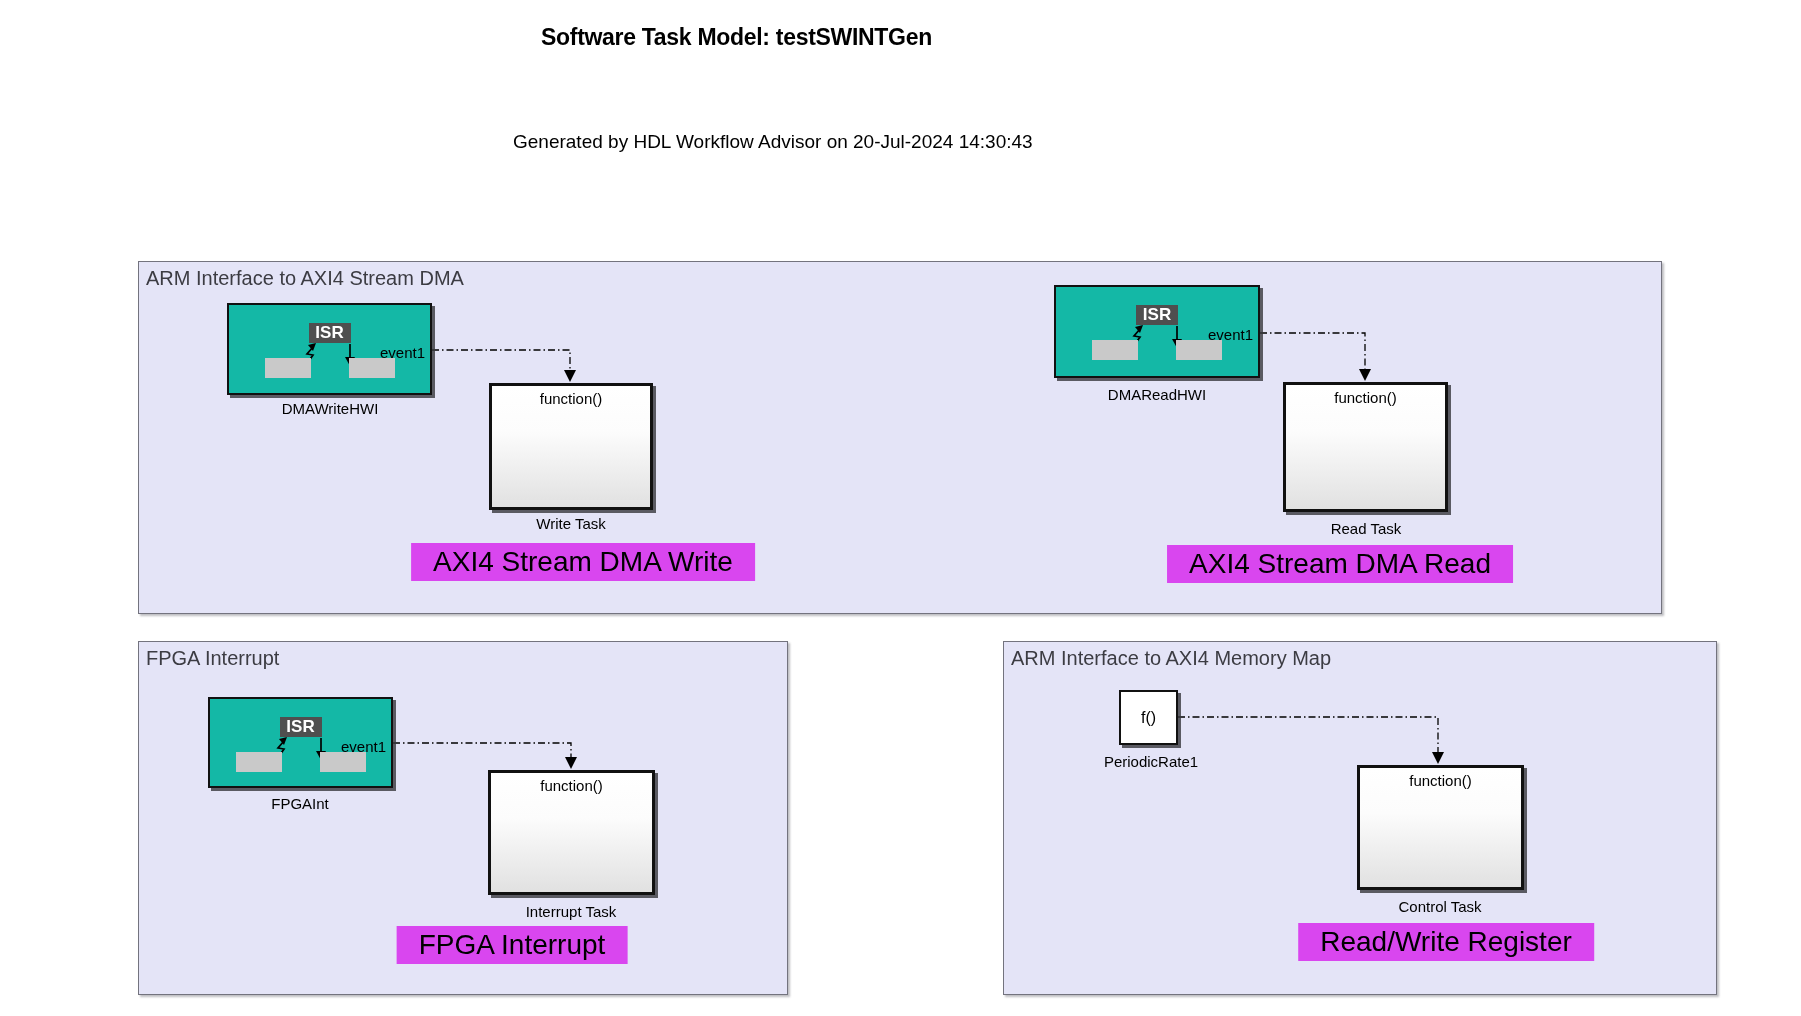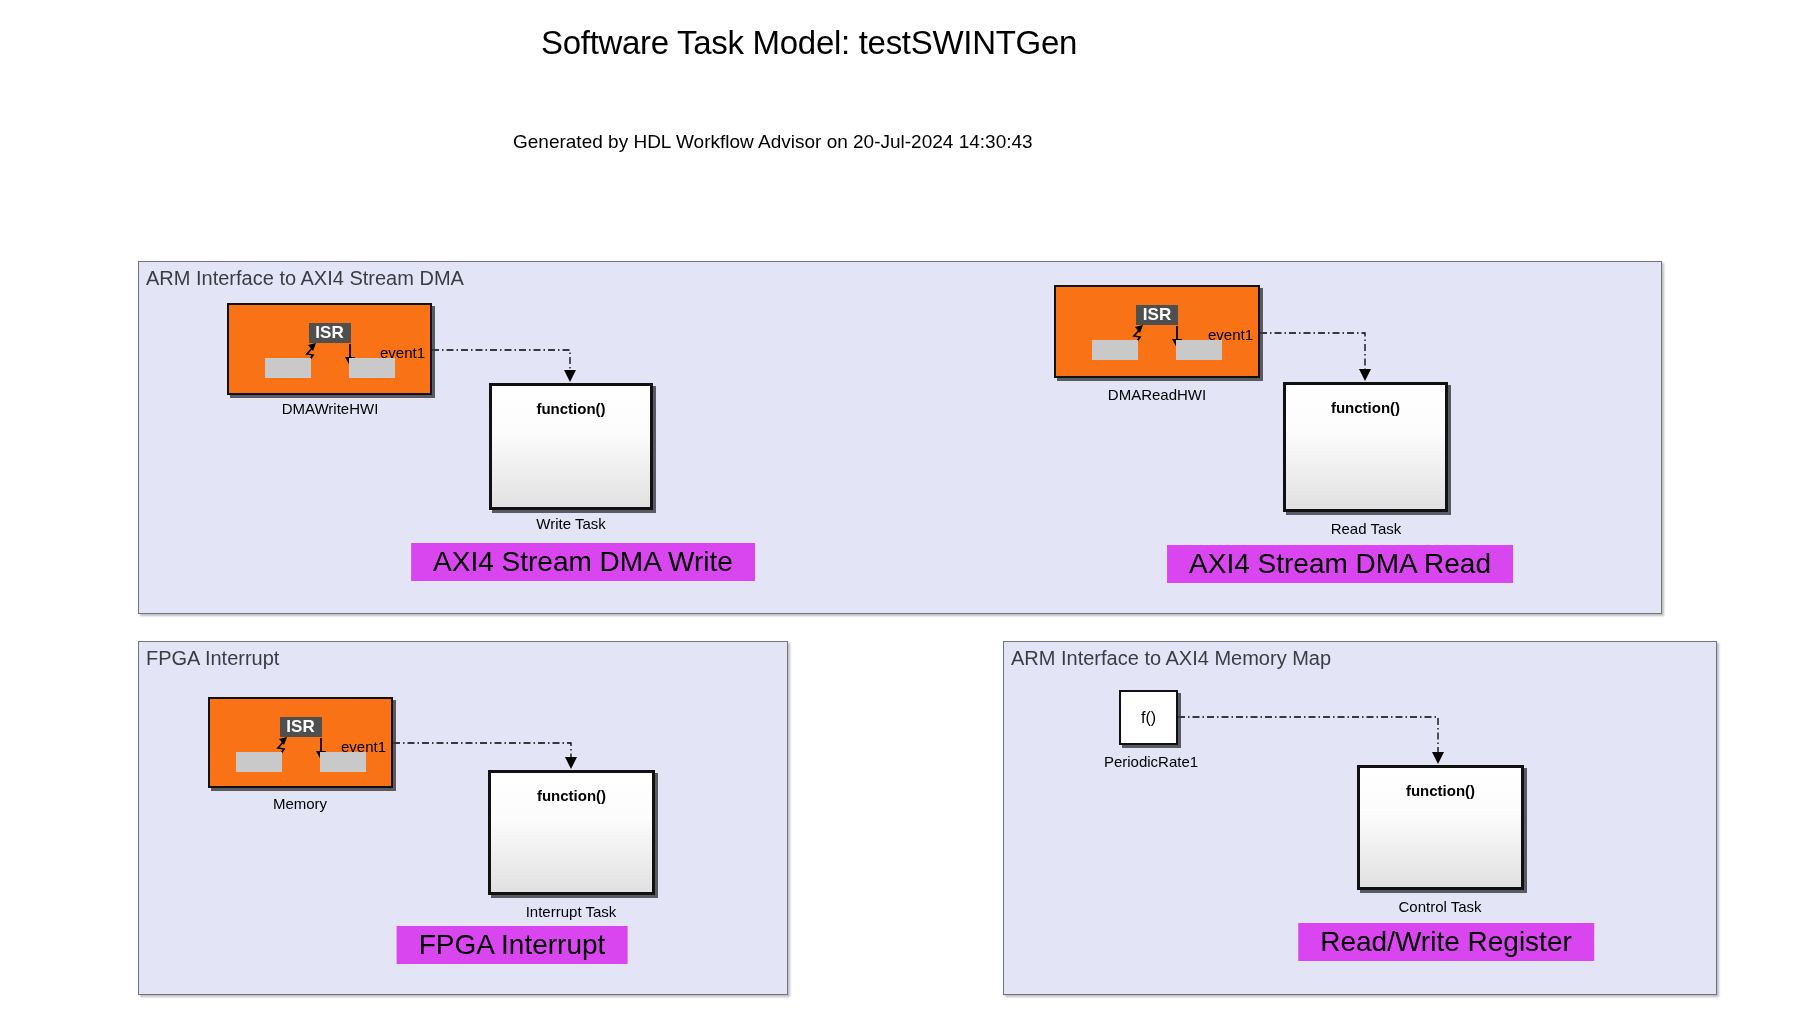--- a/index.html
+++ b/index.html
@@ -12,46 +12,46 @@
     --isr-badge-text:#FFFFFF;
     --placeholder:#C9C9C9;
     --wire:#000000;
   }
   *{margin:0;padding:0;box-sizing:border-box;}
   html,body{background:#ffffff;}
   body{font-family:"Liberation Sans","DejaVu Sans",sans-serif;color:#000;}
   #canvas{position:relative;width:1801px;height:1016px;background:#fff;overflow:hidden;}
 
   
-  .doc-title{position:absolute;left:541px;top:24px;font-size:33px;font-weight:normal;letter-spacing:-0.3px;white-space:nowrap;}
+  .doc-title{position:absolute;left:541px;top:24px;font-size:23px;font-weight:bold;letter-spacing:-0.3px;white-space:nowrap;}
   .doc-desc{position:absolute;left:515px;top:86px;font-size:19px;white-space:nowrap;}
   .doc-gen{position:absolute;left:513px;top:131px;font-size:19px;white-space:nowrap;}
 
   
   .region{position:absolute;background:var(--region-fill);border:1px solid var(--region-border);
           box-shadow:2px 2px 2px rgba(110,110,120,0.45);}
   .region-title{display:block;padding:5px 0 0 7px;font-size:20px;color:var(--region-title);white-space:nowrap;}
 
   
-  .isr-block{position:absolute;background:#f97316;border:2px solid var(--block-border);
+  .isr-block{position:absolute;background:#14b8a6;border:2px solid var(--block-border);
              box-shadow:3px 3px 0 var(--block-shadow);}
   .isr-badge{position:absolute;left:50%;top:18px;transform:translateX(-50%);
              width:42px;height:20px;background:var(--isr-badge-bg);color:var(--isr-badge-text);
              font-size:17px;font-weight:bold;text-align:center;line-height:20px;}
   .isr-glyphs{position:absolute;left:50%;top:37px;transform:translateX(-50%);}
   .ph{position:absolute;top:53px;width:46px;height:20px;background:var(--placeholder);}
   .ph-left{left:calc(50% - 65px);}
   .ph-right{left:calc(50% + 19px);}
   .port-label{position:absolute;right:5px;top:39px;font-size:15px;white-space:nowrap;}
 
   
   .task-block{position:absolute;border:3px solid var(--block-border);
               background:linear-gradient(180deg,#ffffff 0%,#fcfcfc 38%,#e1e1e1 100%);
               box-shadow:3px 3px 0 var(--block-shadow);}
-  .task-header{margin-top:14px;text-align:center;font-size:15px;white-space:nowrap;font-weight:bold;}
+  .task-header{margin-top:4px;text-align:center;font-size:15px;white-space:nowrap;}
 
   
   .fn-block{position:absolute;background:#fff;border:2px solid var(--block-border);
             box-shadow:3px 3px 0 var(--block-shadow);
             display:flex;align-items:center;justify-content:center;font-size:16px;}
 
   
   .caption{position:absolute;transform:translateX(-50%);font-size:15px;white-space:nowrap;}
   .annotation{position:absolute;transform:translateX(-50%);font-size:28px;
               background:#d946ef;padding:3px 22px;white-space:nowrap;}
@@ -141,21 +141,21 @@
     <svg class="isr-glyphs" width="56" height="25" viewBox="0 0 56 25">
       <path class="stroke" d="M4,23 L11,13 L5,12 L11,5"></path>
       <path class="fill" d="M14,1 L6,3 L11,9 Z"></path>
       <line class="stroke" x1="48" y1="2" x2="48" y2="16"></line>
       <path class="fill" d="M43,15 h10 L48,24 Z"></path>
     </svg>
     <div class="ph ph-left"></div>
     <div class="ph ph-right"></div>
     <div class="port-label">event1</div>
   </div>
-  <div class="caption" style="left:300px;top:795px">Memory</div>
+  <div class="caption" style="left:300px;top:795px">FPGAInt</div>
 
   <div class="task-block" style="left:488px;top:770px;width:167px;height:125px">
     <div class="task-header">function()</div>
   </div>
   <div class="caption" style="left:571px;top:903px">Interrupt Task</div>
   <div class="annotation" style="left:512px;top:926px">FPGA Interrupt</div>
 
   <div class="fn-block" style="left:1119px;top:690px;width:59px;height:55px">
     <span>f()</span>
   </div>

